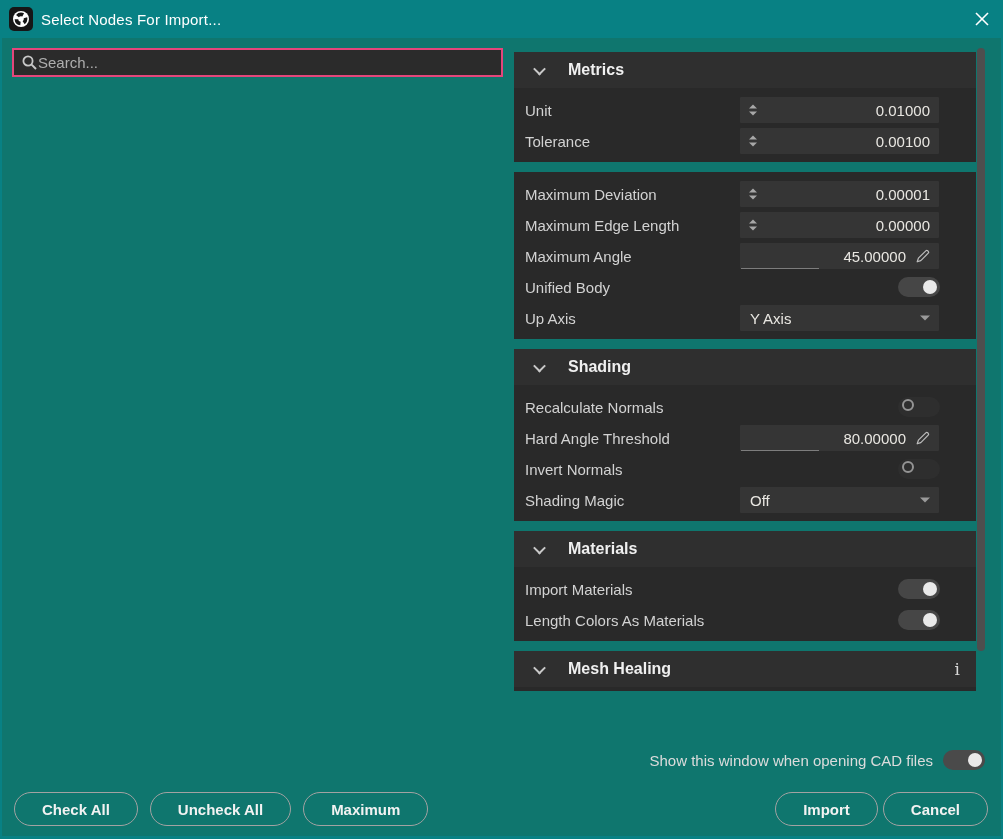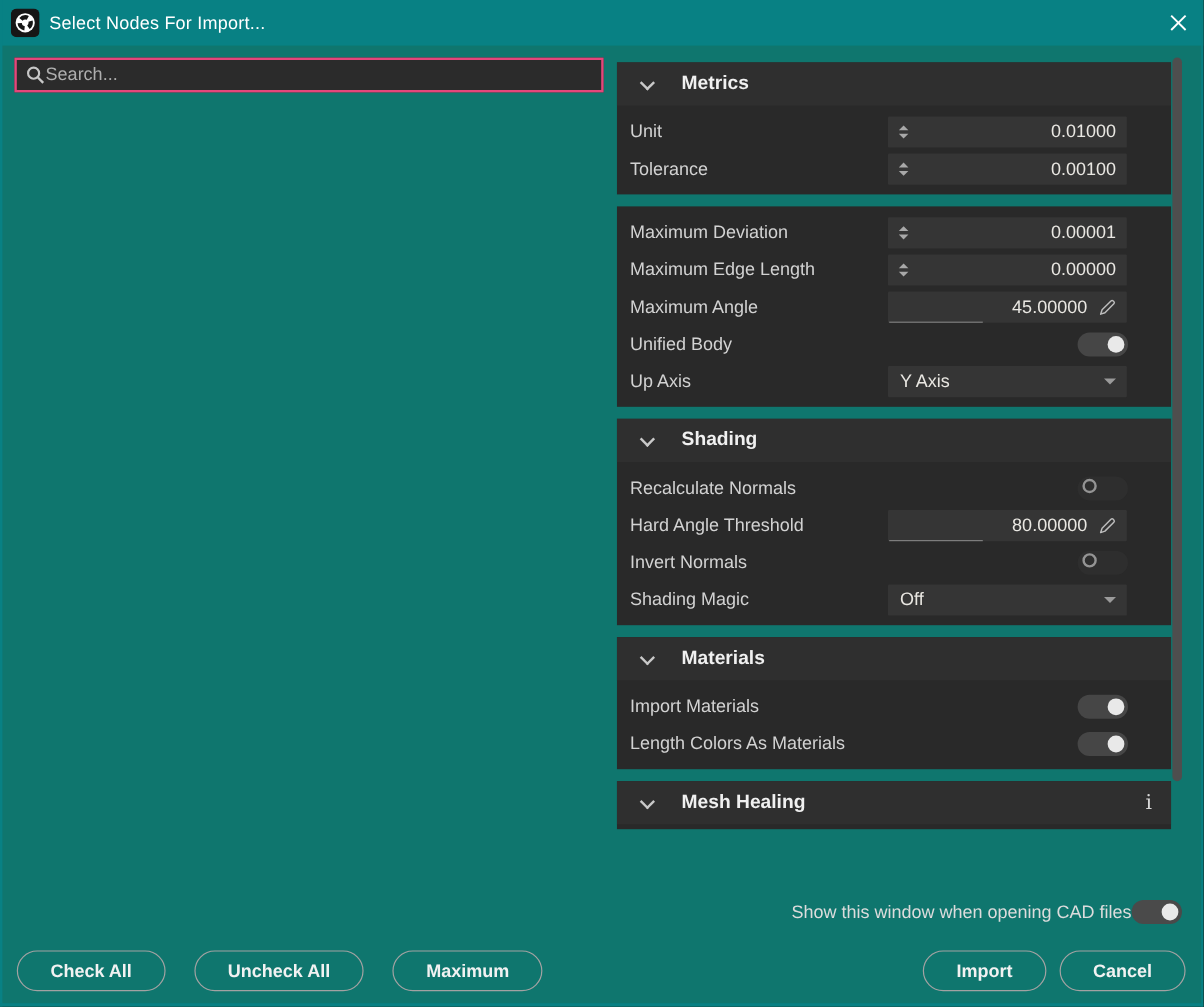--- a/index.html
+++ b/index.html
@@ -52,28 +52,28 @@
   .field.dropdown .value { left:10px; right:auto; }
   .dd-caret { position:absolute; right:9px; top:50%; transform:translateY(-50%); width:0; height:0; border-left:5px solid transparent; border-right:5px solid transparent; border-top:5px solid #9a9a9a; }
 
   .toggle { position:absolute; right:36px; top:50%; transform:translateY(-50%); width:42px; height:20px; border-radius:10px; cursor:pointer; }
   .toggle.on { background:#464646; }
   .toggle.on .knob { position:absolute; right:3px; top:3px; width:14px; height:14px; border-radius:50%; background:#e9e9e9; }
   .toggle.off { background:#2e2e2e; }
   .toggle.off .knob { position:absolute; left:4px; top:2px; width:12px; height:12px; border-radius:50%; border:2px solid #949494; background:transparent; }
 
   
-  .footer-pref { position:absolute; right:18px; top:750px; display:flex; align-items:center; }
+  .footer-pref { position:absolute; right:18px; top:750px; display:flex; align-items:center; gap:10px; }
   .footer-pref .pref-label { color:#dcdcdc; font-size:15px; }
   .footer-toggle { position:relative; width:42px; height:20px; border-radius:10px; background:#4a4a4a; cursor:pointer; }
   .footer-toggle .knob { position:absolute; right:3px; top:3px; width:14px; height:14px; border-radius:50%; background:#e9e9e9; }
 
-  .btn-group { position:absolute; bottom:13px; display:flex; gap:24px; }
+  .btn-group { position:absolute; bottom:13px; display:flex; gap:12px; }
   .btn-group.left { left:14px; }
-  .btn-group.right { right:15px; gap:11px; }
+  .btn-group.right { right:15px; gap:5px; }
   .btn { height:34px; padding:0 27px; border:1px solid #a2a2a2; border-radius:17px; background:transparent; color:#f2f2f2; font-size:15px; font-weight:bold; font-family:"Liberation Sans",sans-serif; cursor:pointer; display:flex; align-items:center; justify-content:center; white-space:nowrap; }
 
   .scroll-thumb { position:absolute; left:977px; top:48px; width:8px; height:603px; border-radius:4px; background:#4e4e4e; cursor:pointer; z-index:30; }
 </style>
 </head>
 <body>
 
 <div class="window">
 
   <div class="titlebar">

